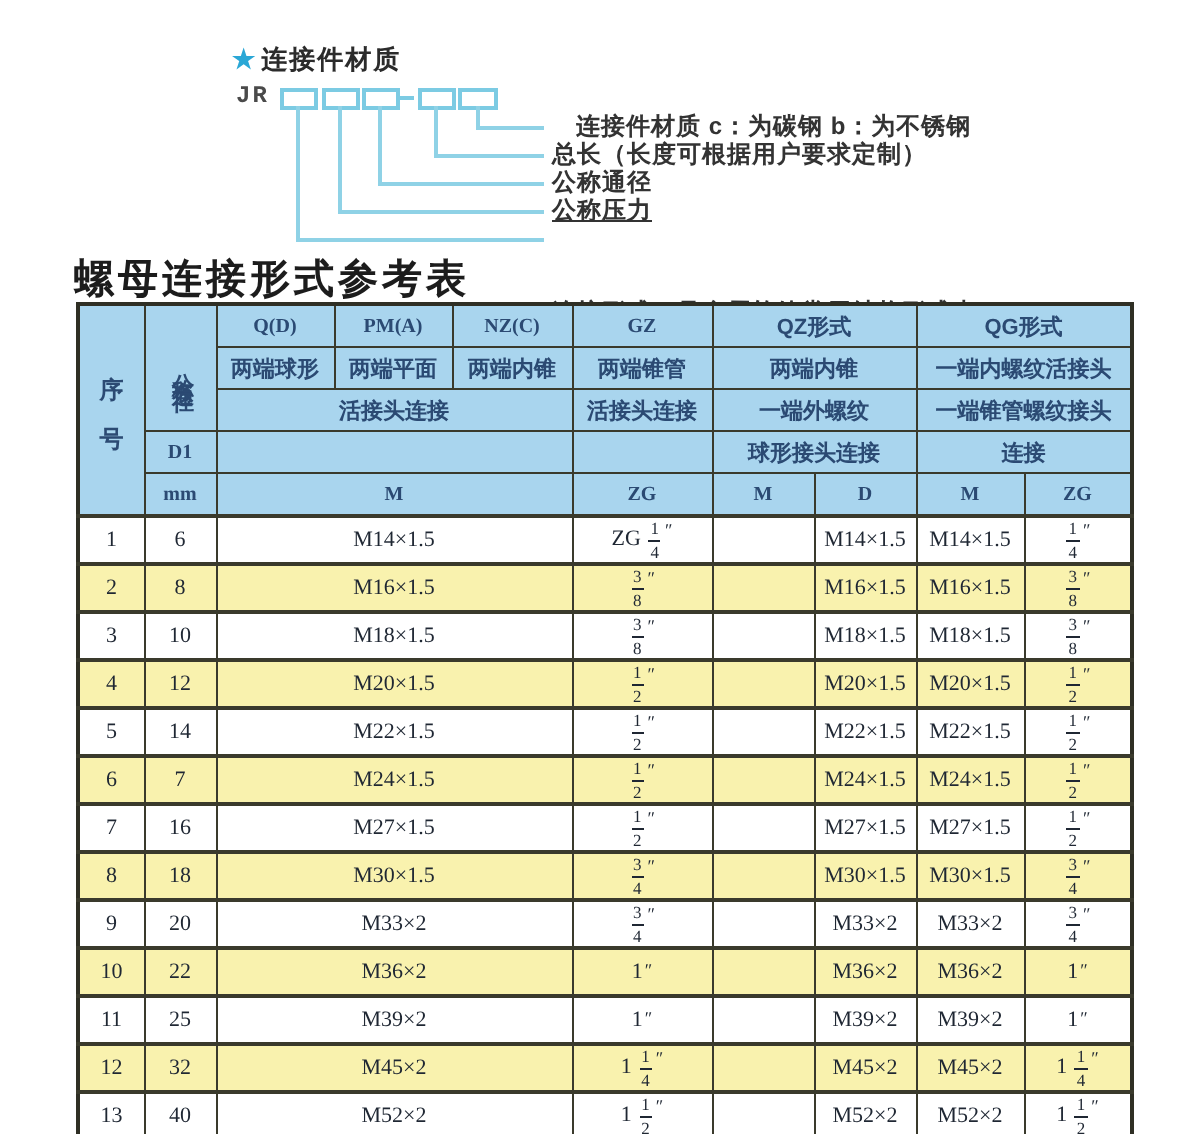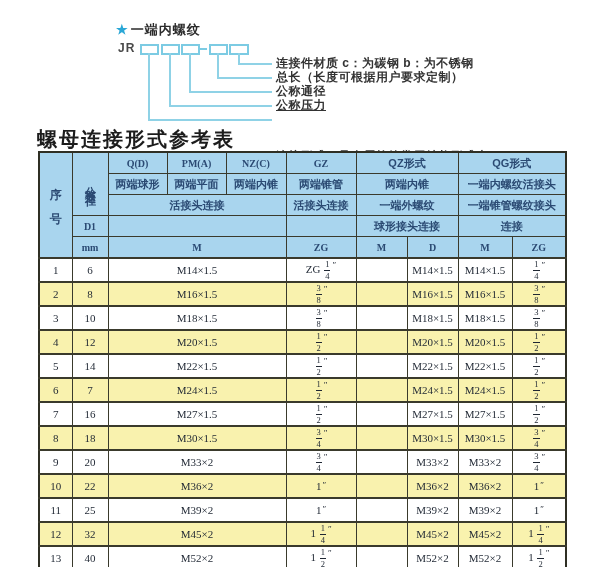--- a/index.html
+++ b/index.html
@@ -1,17 +1,17 @@
 <!DOCTYPE html>
 <html><head>
 <meta charset="utf-8">
 <style>
   html,body{margin:0;padding:0;background:#fff;}
   body{width:600px;height:567px;position:relative;font-family:"Liberation Sans",sans-serif;color:#222;}
-  .ser{font-family:Liberation Sans, sans-serif;text-align:right;}
+  .ser{font-family:Liberation Mono, monospace;text-align:right;}
 
   
   .abs{position:absolute;}
   .diagram-title{left:116px;top:21px;font-size:13px;font-weight:bold;color:#2b2b2b;letter-spacing:1px;}
   .star{color:#2aa7d6;margin-right:2px;font-size:13px;}
   .jr{left:118px;top:41px;font-size:12px;font-weight:bold;color:#4a4a4a;letter-spacing:1px;}
   .code-box{position:absolute;top:44px;width:15px;height:7px;border:2px solid #7ccbe3;background:#fff;}
   .code-dash{position:absolute;top:48px;width:8px;height:2px;background:#7ccbe3;}
   .conn{position:absolute;border-left:2px solid #8fd2e6;border-bottom:2px solid #8fd2e6;}
   .dlabel{position:absolute;left:276px;font-size:12px;font-weight:bold;color:#333;white-space:nowrap;letter-spacing:0.5px;}
@@ -33,38 +33,38 @@
   .vdn{letter-spacing:3px;font-size:11px;}
   .frac{display:inline-block;text-align:center;vertical-align:middle;line-height:1;font-size:8.5px;margin:0 1px;font-weight:normal;}
   .fn{display:block;border-bottom:1px solid #1f2733;padding:0 1px 1px;}
   .fd{display:block;padding-top:1px;}
   .pr{font-size:9px;vertical-align:top;margin-left:1px;}
 </style>
 </head>
 <body>
 
 <div class="abs diagram-title">
-  <span class="star">★</span><span>一端内螺纹</span>
+  <span class="star">★</span><span>连接件材质</span>
 </div>
 <div class="abs jr ser">JR</div>
 
 <div class="code-box" style="left:140px;"></div>
 <div class="code-box" style="left:161px;"></div>
 <div class="code-box" style="left:181px;"></div>
 <div class="code-dash" style="left:199px;"></div>
 <div class="code-box" style="left:209px;"></div>
 <div class="code-box" style="left:229px;width:16px;"></div>
 
 <div class="conn" style="left:238px;top:53px;width:32px;height:10px;"></div>
 <div class="conn" style="left:217px;top:53px;width:53px;height:24px;"></div>
 <div class="conn" style="left:189px;top:53px;width:81px;height:38px;"></div>
 <div class="conn" style="left:169px;top:53px;width:101px;height:52px;"></div>
 <div class="conn" style="left:148px;top:53px;width:122px;height:66px;"></div>
 
-<div class="dlabel" style="top:55px;">连接件材质  c：为碳钢  b：为不锈钢</div>
+<div class="dlabel" style="top:55px;margin-left:12px;">连接件材质  c：为碳钢  b：为不锈钢</div>
 <div class="dlabel" style="top:69px;">总长（长度可根据用户要求定制）</div>
 <div class="dlabel" style="top:83px;">公称通径</div>
 <div class="dlabel" style="top:97px;text-decoration:underline;">公称压力</div>
 <div class="dlabel" style="top:111px;margin-top:37px;">连接形式：见金属软管常用结构形式表</div>
 
 <div class="abs table-title">螺母连接形式参考表</div>
 
 <div class="tblwrap">
 <table>
   <colgroup>

